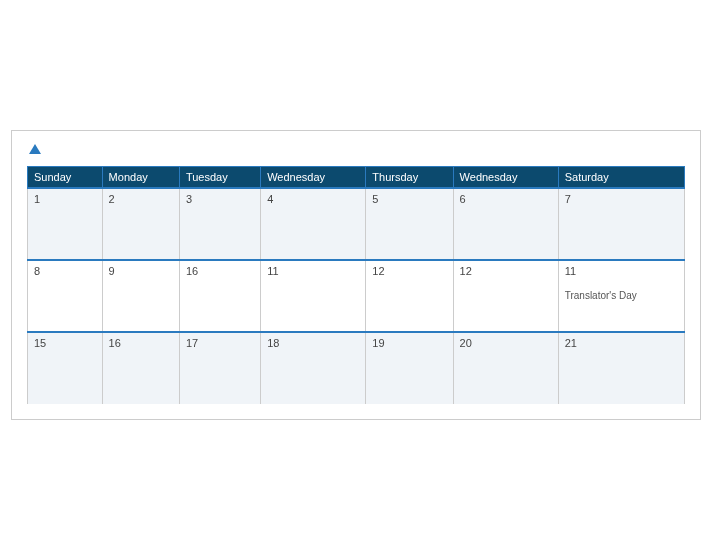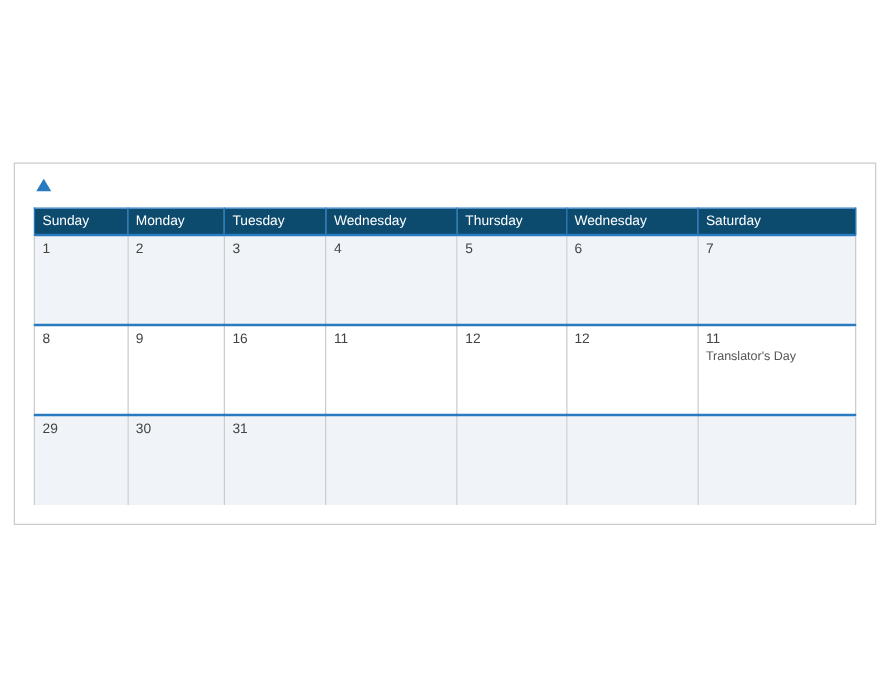--- a/index.html
+++ b/index.html
@@ -104,21 +104,21 @@
     tbody tr {
       border-top: 2px solid #2a7abf;
     }
     .day-num {
       font-size: 11px;
       color: #444;
     }
     .event-label {
       font-size: 10px;
       color: #555;
-      margin-top: 3px;
+      margin-top: 13px;
     }
   </style>
 </head>
 <body>
 
 <div class="calendar-container">
   <div class="calendar-header">
     <div class="logo">
       <span>
         <span class="logo-general"></span><span class="logo-icon"></span>
@@ -156,23 +156,23 @@
         <tr>
           <td><span class="day-num">8</span></td>
           <td><span class="day-num">9</span></td>
           <td><span class="day-num">16</span></td>
           <td><span class="day-num">11</span></td>
           <td><span class="day-num">12</span></td>
           <td><span class="day-num">12</span></td>
           <td><span class="day-num">11</span><div class="event-label">Translator's Day</div></td>
         </tr>
         <tr>
-          <td><span class="day-num">29</span></td>
-          <td><span class="day-num">30</span></td>
-          <td><span class="day-num">31</span></td>
-          <td></td>
-          <td></td>
-          <td></td>
-          <td></td>
+          <td><span class="day-num">15</span></td>
+          <td><span class="day-num">16</span></td>
+          <td><span class="day-num">17</span></td>
+          <td><span class="day-num">18</span></td>
+          <td><span class="day-num">19</span></td>
+          <td><span class="day-num">20</span></td>
+          <td><span class="day-num">21</span></td>
         </tr>
       </tbody>
   </table>
 </div>
 
 </body></html>

